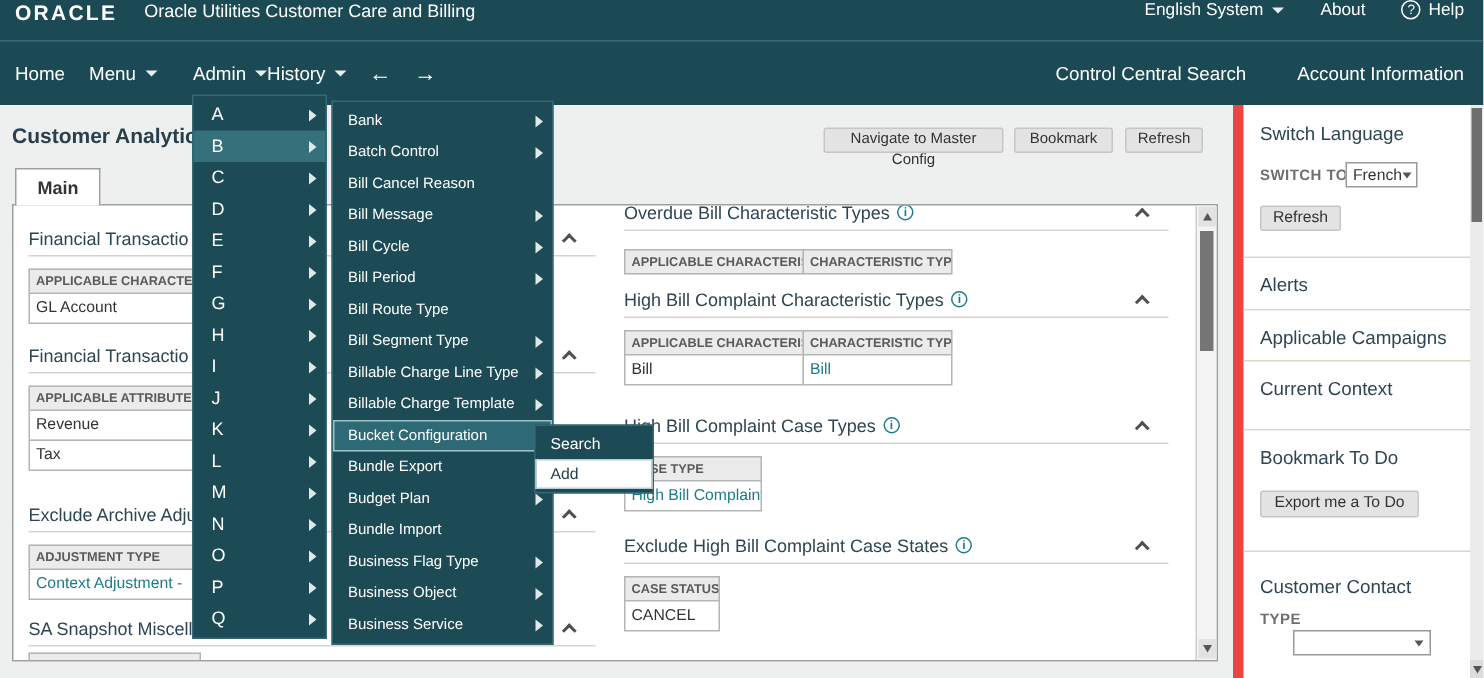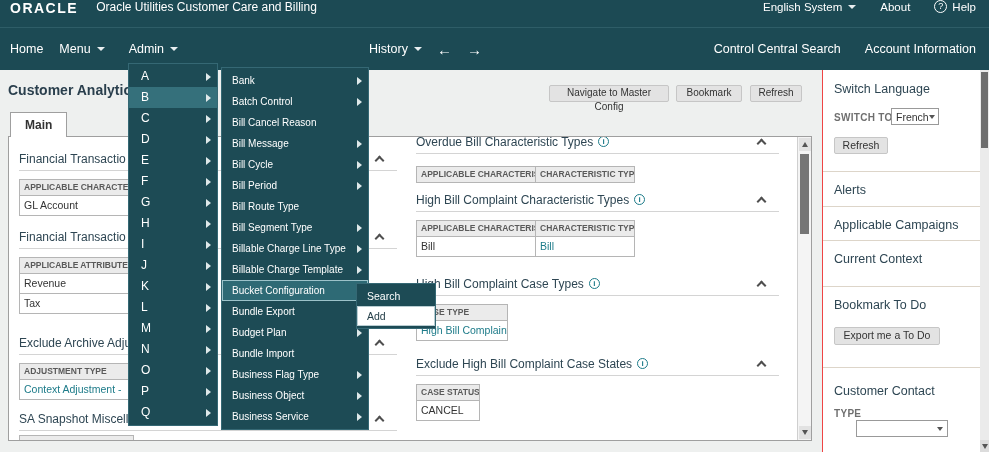--- a/index.html
+++ b/index.html
@@ -8,21 +8,21 @@
 
 .topbar{position:absolute;left:0;top:0;width:100%;height:27px;background:#1c4a54;display:flex;align-items:flex-start;color:#fff;z-index:5}
 .logo{font-weight:bold;font-size:14px;letter-spacing:1.5px;margin-left:10px}
 .apptitle{font-weight:normal;font-size:12px;margin-left:18px}
 .topbar-right{margin-left:auto;display:flex;align-items:center;gap:24px;margin-right:13px;font-size:11.5px}
 .tb-item{display:flex;align-items:center;cursor:pointer}
 .help-circle{display:inline-block;width:13px;height:13px;border:1px solid #fff;border-radius:50%;font-size:9px;line-height:11px;text-align:center;margin-right:5px}
 .navbar{position:absolute;left:0;top:27px;width:100%;height:43px;background:#1c4a54;border-top:1px solid #2e5d67;display:flex;align-items:center;color:#fff;font-size:12.5px;z-index:5}
 .nav-item{display:flex;align-items:center;cursor:pointer;white-space:nowrap}
 .nav-arrow{font-size:15px;margin-left:15px;cursor:pointer;line-height:1}
-.nav-right{margin-left:auto;display:flex;gap:24px;margin-right:13px}
+.nav-right{margin-left:auto;display:flex;gap:34px;margin-right:13px}
 .tri-down{width:0;height:0;border-left:4px solid transparent;border-right:4px solid transparent;border-top:4px solid #e8eef0;display:inline-block;margin-left:6px}
 .tri-down-d{width:0;height:0;border-left:3.5px solid transparent;border-right:3.5px solid transparent;border-top:4.5px solid #555;display:inline-block}
 .tri-right{position:absolute;right:6px;top:50%;margin-top:-4px;width:0;height:0;border-top:4px solid transparent;border-bottom:4px solid transparent;border-left:5px solid #dfe9ea}
 
 .page-title{position:absolute;left:8px;top:82px;font-size:14px;font-weight:bold;color:#2a3f4d;z-index:1;white-space:nowrap}
 .btn{position:absolute;height:17px;background:#e3e3e3;border:1px solid #c6c6c6;border-radius:2px;font-size:10px;color:#333;line-height:14px;text-align:center;cursor:pointer;z-index:1;padding:0 6px}
 .tab{position:absolute;left:10px;top:112px;height:25px;background:#fff;border:1px solid #9f9f9f;border-bottom:none;line-height:24px;padding:0 14px;font-size:12px;font-weight:bold;color:#333;z-index:3;cursor:pointer}
 
 .panel{position:absolute;left:8px;top:136px;width:804px;height:305px;background:#fff;border:1px solid #9f9f9f;overflow:hidden;z-index:2}
 .colL{position:absolute;left:10px;top:0;width:388px;height:100%}
@@ -55,21 +55,21 @@
 .menu1{left:128px;top:63px;width:90px;z-index:20}
 .menu2{left:221px;top:67px;width:148px;z-index:21}
 .menu3{left:356px;top:283px;width:80px;z-index:22}
 .mi{height:21px;line-height:21px;color:#fff;font-size:12px;padding-left:12px;position:relative;cursor:pointer}
 .mi.active{background:#35707b}
 .mi2{height:21px;line-height:21px;color:#fff;font-size:10px;padding-left:10px;position:relative;cursor:pointer;white-space:nowrap}
 .mi2.active{background:#2e6a75;outline:1px solid #9cc2c9;outline-offset:-1px}
 .mi3{height:20px;line-height:20px;color:#fff;font-size:10.5px;padding-left:10px;cursor:pointer}
 .mi3.hl{background:#fff;color:#26404a;outline:1px solid #b9cdd2;outline-offset:-1px}
 
-.sidebar{position:absolute;left:822px;top:70px;width:158px;height:382px;background:#fff;border-left:1px solid #ef4444;z-index:1}
+.sidebar{position:absolute;left:822px;top:70px;width:158px;height:382px;background:#fff;border-left:7px solid #ef4444;z-index:1}
 .sb-title{position:absolute;left:11px;font-size:12.5px;color:#2e4653;cursor:pointer;white-space:nowrap}
 .sb-div{position:absolute;left:0;width:100%;border-top:1px solid #ddd5c9}
 .small-label{position:absolute;font-size:10px;font-weight:bold;color:#6f6f6f;letter-spacing:.3px}
 .fselect{position:absolute;background:#fff;border:1px solid #999;font-size:10.5px;color:#333;display:flex;align-items:center;justify-content:space-between;padding:0 4px;cursor:pointer}
 .btn2{position:absolute;height:17px;background:#e3e3e3;border:1px solid #c6c6c6;border-radius:2px;font-size:10.5px;color:#333;line-height:15px;text-align:center;cursor:pointer}
 </style>
 </head>
 <body>
 
 <div class="topbar">
@@ -91,21 +91,21 @@
 <div class="navbar">
   <span class="nav-item" style="margin-left:10px">Home</span>
   <div class="nav-item" style="margin-left:16px">
     <span>Menu</span>
     <span class="tri-down"></span>
   </div>
   <div class="nav-item" style="margin-left:24px">
     <span>Admin</span>
     <span class="tri-down"></span>
   </div>
-  <div class="nav-item" style="margin-left:191px">
+  <div class="nav-item" style="">
     <span>History</span>
     <span class="tri-down"></span>
   </div>
   <span class="nav-arrow">←</span>
   <span class="nav-arrow">→</span>
   <div class="nav-right">
     <span class="nav-item">Control Central Search</span>
     <span class="nav-item">Account Information</span>
   </div>
 </div>

